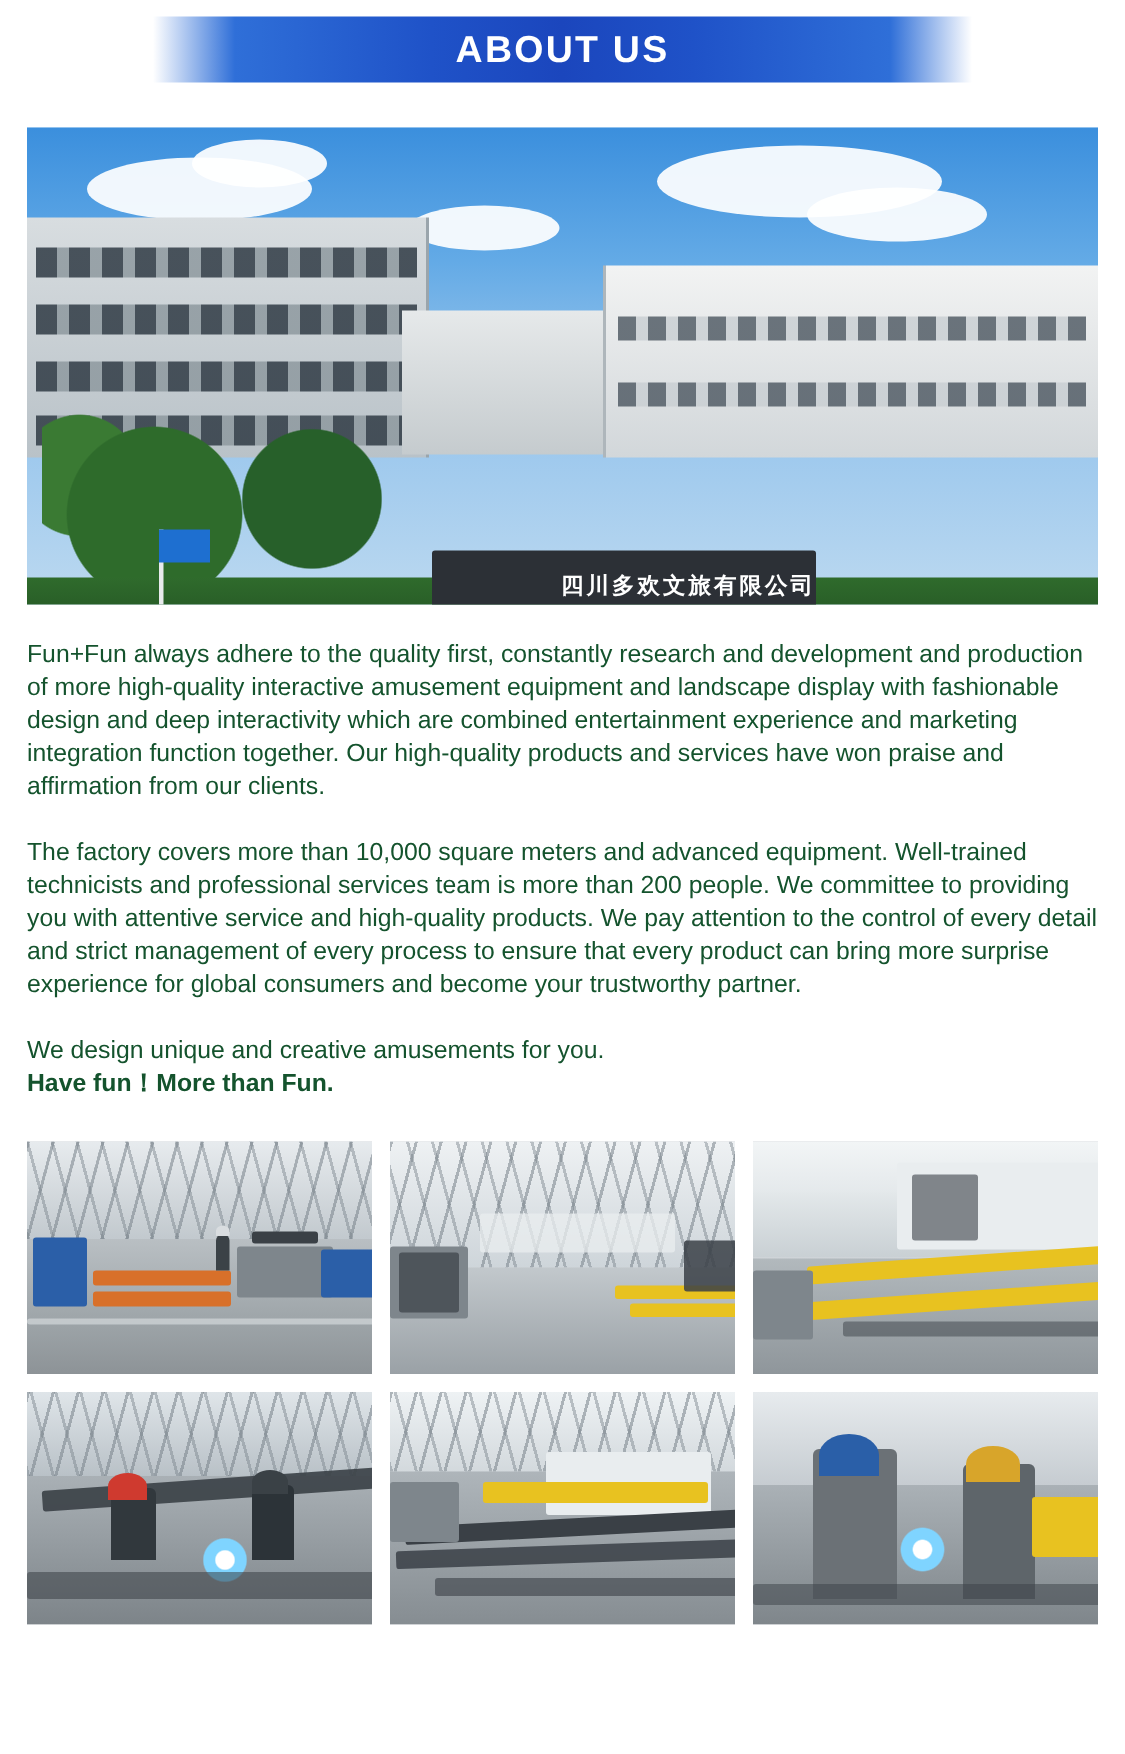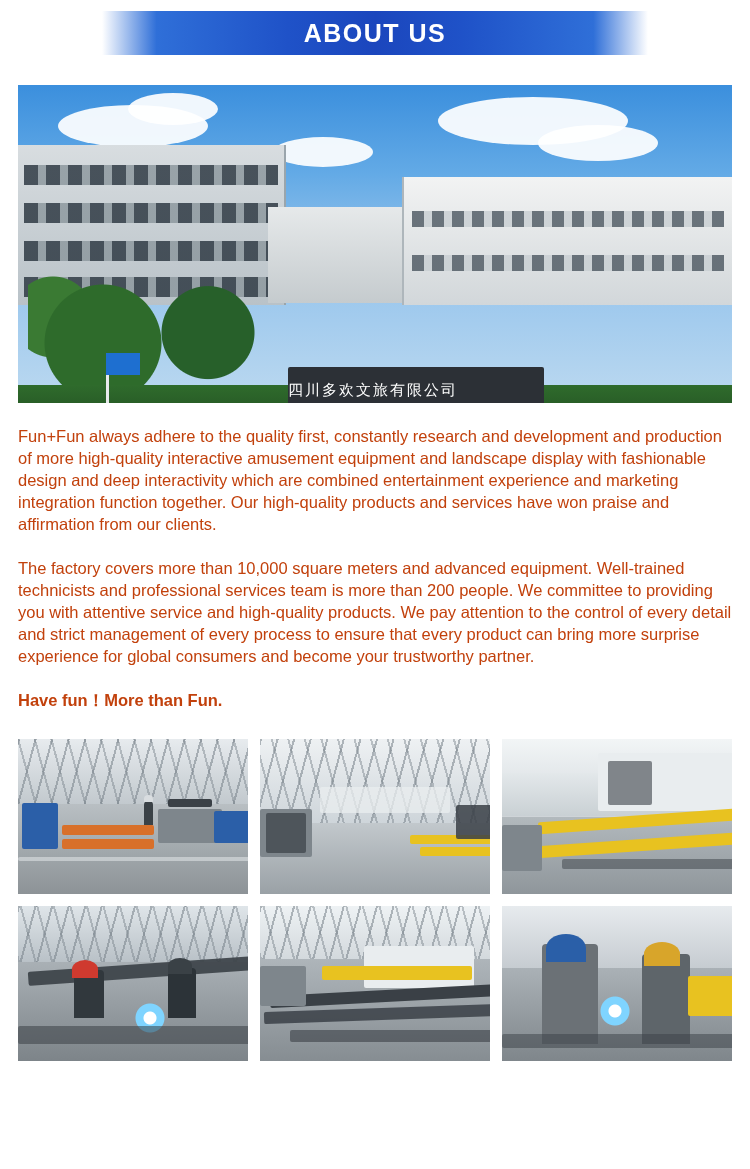--- a/index.html
+++ b/index.html
@@ -103,23 +103,24 @@
   .bldg-right .b2 { top: 78px; }
 
   .mid-bldg {
     position: absolute; left: 250px; top: 122px; width: 200px; height: 96px;
     background: linear-gradient(180deg,#e6e9ea,#c5cbce);
   }
 
   .sign {
     position: absolute; left: 270px; top: 282px; width: 256px; height: 46px;
     background: #2c3036;
-    display: flex; align-items: center; justify-content: flex-start;
+    display: flex; align-items: center; justify-content: flex-end;
     border-radius: 2px;
     z-index: 4;
+    font-weight: bold;
   }
   .sign span {
     color: #ffffff; font-size: 15px; letter-spacing: 2px;
     font-family: "DejaVu Sans", sans-serif;
   }
   .hedge {
     position: absolute; left: 0; right: 0; top: 300px; height: 48px;
     background: linear-gradient(180deg,#2f6b2c,#1f4a20);
     z-index: 3;
   }
@@ -140,21 +141,21 @@
   }
   .road {
     position: absolute; left: 0; right: 0; top: 344px; bottom: 0;
     background: linear-gradient(180deg,#9aa0a3 0%, #7d8487 40%, #6e7578 100%);
     z-index: 4;
   }
 
   
   .copy {
     margin: 22px 18px 4px 18px;
-    color: #c2410c;
+    color: #14532d;
     font-size: 16.5px;
     line-height: 22px;
     font-family: "Liberation Sans", sans-serif;
   }
   .copy p { margin: 0 0 22px 0; }
   .copy p:last-child { margin-bottom: 0; font-weight: bold; }
   .copy .tight { margin-bottom: 0; }
 
   
   .grid {
@@ -254,20 +255,21 @@
 
     <div class="road">
       
       
     </div>
   </div>
 
   <div class="copy">
     <p>Fun+Fun always adhere to the quality first, constantly research and development and production of more high-quality interactive amusement equipment and landscape display with fashionable design and deep interactivity which are combined entertainment experience and marketing integration function together. Our high-quality products and services have won praise and affirmation from our clients.</p>
     <p>The factory covers more than 10,000 square meters and advanced equipment. Well-trained technicists and professional services team is more than 200 people. We committee to providing you with attentive service and high-quality products. We pay attention to the control of every detail and strict management of every process to ensure that every product can bring more surprise experience for global consumers and become your trustworthy partner.</p>
+    <p class="tight">We design unique and creative amusements for you.</p>
     <p>Have fun！More than Fun.</p>
   </div>
 
   <div class="grid">
 
     <div class="cell">
       <div class="f-roof"></div>
         <div class="f-truss"></div>
       <div class="f-floor"></div>
       <div class="mach blue" style="left:4px;  top:64px;  width:36px; height:46px;"></div>

